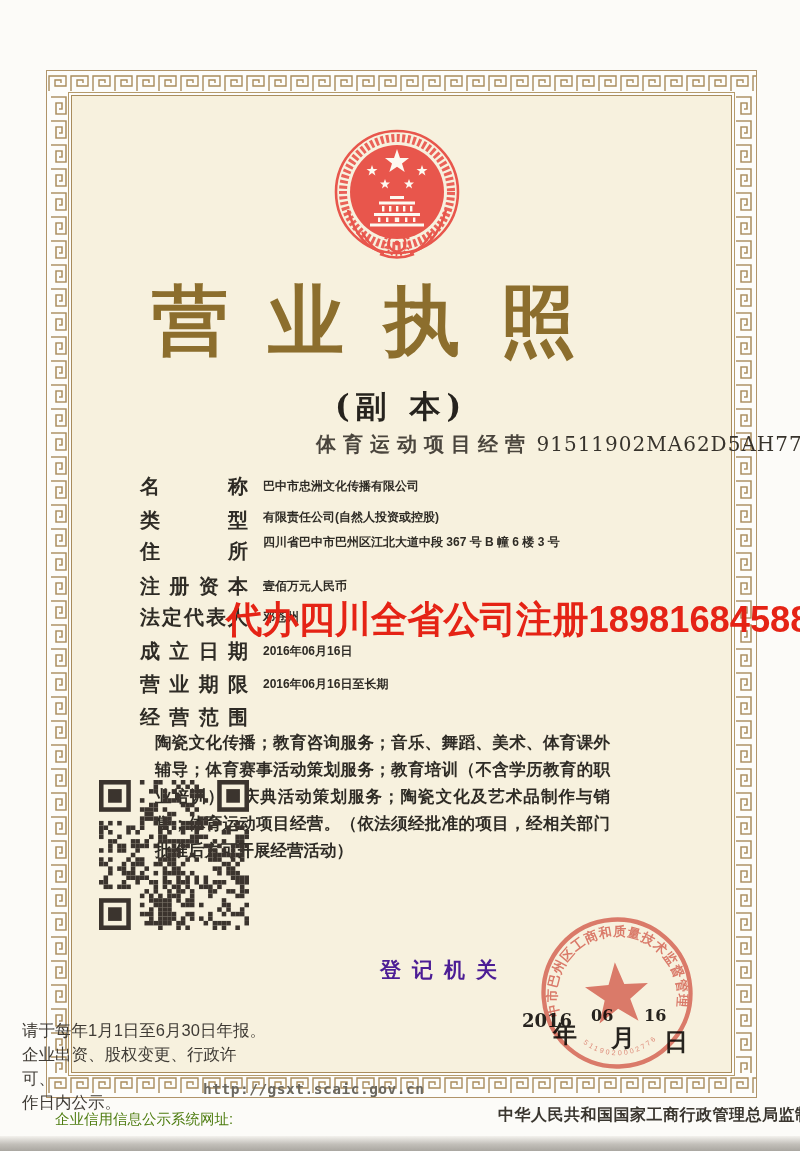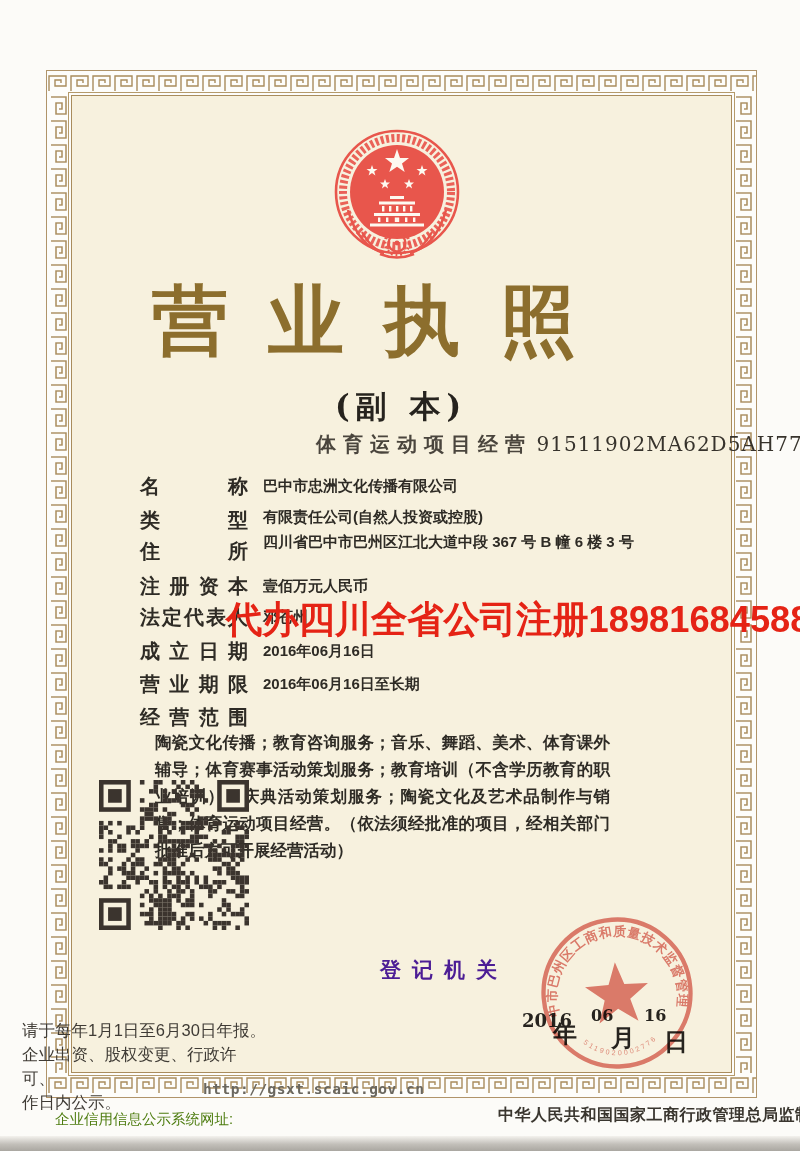--- a/index.html
+++ b/index.html
@@ -30,21 +30,21 @@
   .codeline .clabel{font-weight:bold;font-size:20px;letter-spacing:7px;color:#4a453d;}
   .codeline .cvalue{font-family:"DejaVu Serif","Liberation Serif",serif;
     font-size:20px;color:#37332c;letter-spacing:1px;}
   
   .fields{position:absolute;left:140px;top:474px;width:575px;z-index:2;}
   .row{margin-bottom:12px;}
   .flabel{display:inline-block;width:108px;vertical-align:top;
     font-size:20px;font-weight:bold;color:#2e2b25;
     text-align:justify;text-align-last:justify;line-height:24px;}
   .fvalue{display:inline-block;width:449px;margin-left:15px;vertical-align:top;
-    font-size:15px;font-weight:600;color:#2e2b25;line-height:24px;}
+    font-size:12px;font-weight:600;color:#2e2b25;line-height:24px;}
   .row-name{margin-bottom:10px;}
   .row-type{margin-bottom:7px;}
   .row-type .fvalue{position:relative;top:-3px;}
   .row-addr{margin-bottom:11px;}
   .row-addr .fvalue{position:relative;top:-9px;}
   .row-rep{margin-bottom:10px;}
   .row-cap{margin-bottom:7px;}
   .row-est{margin-bottom:9px;}
   .row-term{margin-bottom:9px;}
   .row-scope .fvalue{width:455px;font-size:16.5px;line-height:27px;text-align:justify;}

